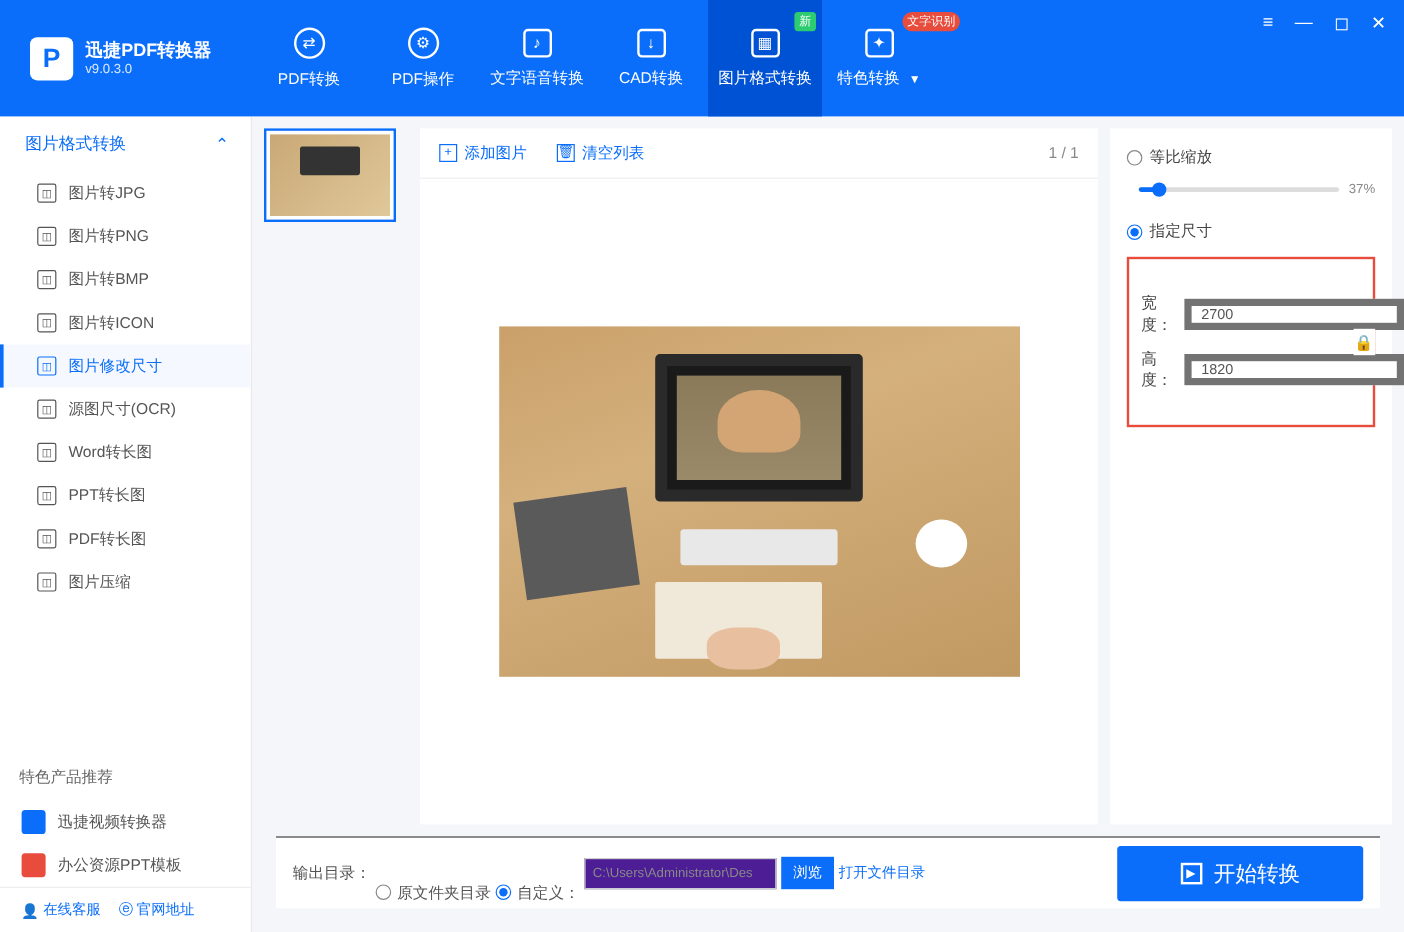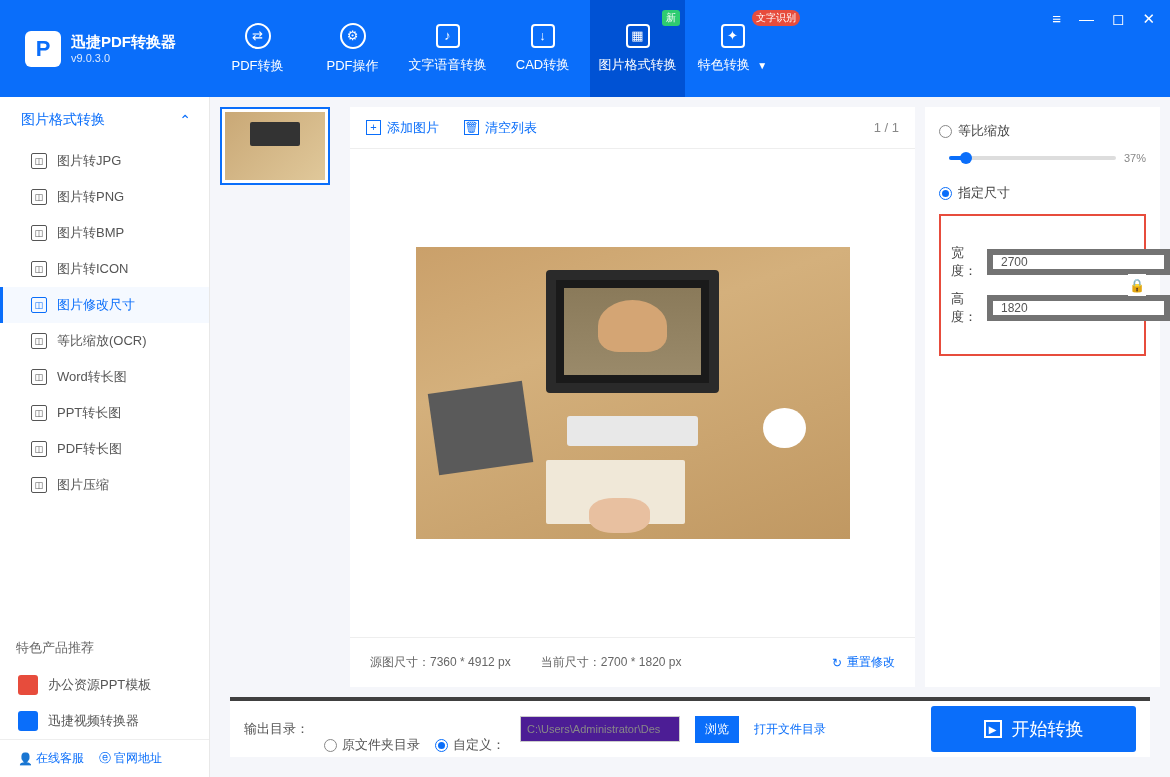--- a/index.html
+++ b/index.html
@@ -77,21 +77,21 @@
 .slider-track { flex: 1; height: 4px; background: #ddd; position: relative; border-radius: 2px; }
 .slider-fill { position: absolute; left: 0; top: 0; height: 100%; background: #0a6efa; border-radius: 2px; }
 .slider-thumb { position: absolute; top: -4px; width: 12px; height: 12px; background: #0a6efa; border-radius: 50%; transform: translateX(-50%); }
 .pct { font-size: 11px; color: #888; }
 .dim-box { border: 2px solid #e74c3c; padding: 18px 10px; margin-top: 10px; position: relative; }
 .dim-row { display: flex; align-items: center; gap: 10px; margin: 10px 0; }
 .dim-input { flex: 1; height: 26px; border: 6px solid #737373; padding: 0 8px; font-size: 12px; color: #555; }
 .lock-ico { position: absolute; right: -2px; top: 50%; transform: translateY(-50%); width: 18px; height: 22px; color: #bbb; background: #fff; display: flex; align-items: center; justify-content: center; font-size: 13px; }
 
 
-.bottom { height: 60px; background: #fff; display: flex; align-items: center; padding: 0 14px; gap: 15px; font-size: 13px; color: #555; border-top: 4px solid #404040; margin: 0 10px 10px 10px; }
+.bottom { height: 60px; background: #fff; display: flex; align-items: center; padding: 0 14px; gap: 4px; font-size: 13px; color: #555; border-top: 1px solid #404040; margin: 0 10px 10px 10px; }
 .out-radio { display: flex; align-items: center; gap: 5px; margin-top: 32px; }
 .path-input { width: 160px; height: 26px; border: 1px solid #ccc; background: #4c1d95; padding: 0 6px; font-size: 11px; color: #888; }
 .browse-btn { background: #0a6efa; color: #ffffff; padding: 5px 10px; font-size: 12px; cursor: pointer; }
 .opendir-btn { color: #0a6efa; font-size: 12px; cursor: pointer; }
 .start-btn { margin-left: auto; background: #0a6efa; color: #fff; width: 205px; height: 46px; display: flex; align-items: center; justify-content: center; gap: 10px; font-size: 18px; cursor: pointer; border-radius: 3px; }
 .play-ico { width: 18px; height: 18px; border: 2px solid #fff; display: inline-flex; align-items: center; justify-content: center; font-size: 10px; }
 </style>
 </head>
 <body>
 
@@ -164,21 +164,21 @@
           <div class="side-item">
             <span class="side-ico">◫</span>
             <span>图片转ICON</span>
           </div>
           <div class="side-item active">
             <span class="side-ico">◫</span>
             <span>图片修改尺寸</span>
           </div>
           <div class="side-item">
             <span class="side-ico">◫</span>
-            <span>等比缩放(OCR)</span>
+            <span>源图尺寸(OCR)</span>
           </div>
           <div class="side-item">
             <span class="side-ico">◫</span>
             <span>Word转长图</span>
           </div>
           <div class="side-item">
             <span class="side-ico">◫</span>
             <span>PPT转长图</span>
           </div>
           <div class="side-item">
@@ -187,26 +187,26 @@
           </div>
           <div class="side-item">
             <span class="side-ico">◫</span>
             <span>图片压缩</span>
           </div>
         </div>
       <div class="spacer"></div>
       <div class="promo-title">特色产品推荐</div>
       <div id="promos">
           <div class="promo">
+            <span class="promo-ico" style="background:#0a6efa"></span>
+            <span>迅捷视频转换器</span>
+          </div>
+          <div class="promo">
             <span class="promo-ico" style="background:#e74c3c"></span>
             <span>办公资源PPT模板</span>
-          </div>
-          <div class="promo">
-            <span class="promo-ico" style="background:#0a6efa"></span>
-            <span>迅捷视频转换器</span>
           </div>
         </div>
       <div class="footer-links">
         <span>👤 <span>在线客服</span></span>
         <span>ⓔ <span>官网地址</span></span>
       </div>
     </div>
 
     <div class="main">
       <div class="content-row">
@@ -232,28 +232,20 @@
             <div class="preview-img">
               <div class="monitor"></div>
                 <div class="person"></div>
                 <div class="keyboard"></div>
               <div class="tray"></div>
                 <div class="notebook"></div>
                 <div class="hands"></div>
                 <div class="cup"></div>
             </div>
           </div>
-          <div class="preview-info">
-            <span><span>源图尺寸：</span><span>7360 * 4912 px</span></span>
-            <span><span>当前尺寸：</span><span>2700 * 1820 px</span></span>
-            <div class="reset-btn">
-              <span>↻</span>
-              <span>重置修改</span>
-            </div>
-          </div>
         </div>
 
         <div class="settings-col">
           <div class="radio-row">
             <span class="radio"></span>
             <span>等比缩放</span>
           </div>
           <div class="slider-row">
             <div class="slider-track">
               <div class="slider-fill" style="width:10%"></div>

